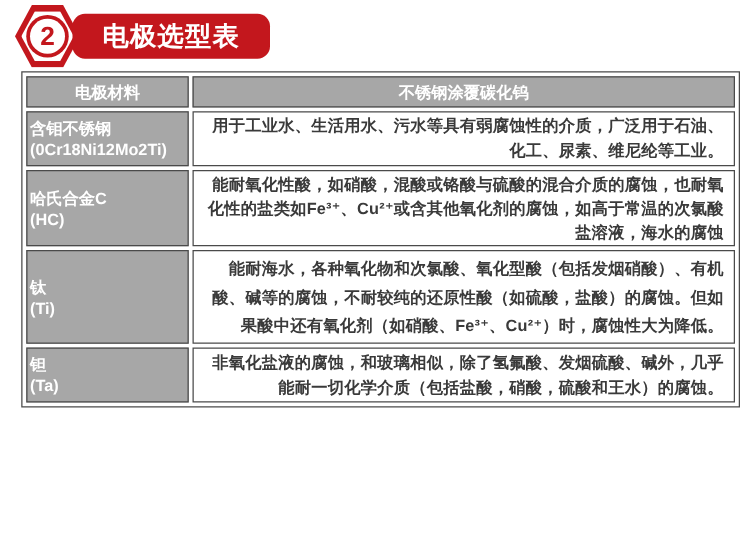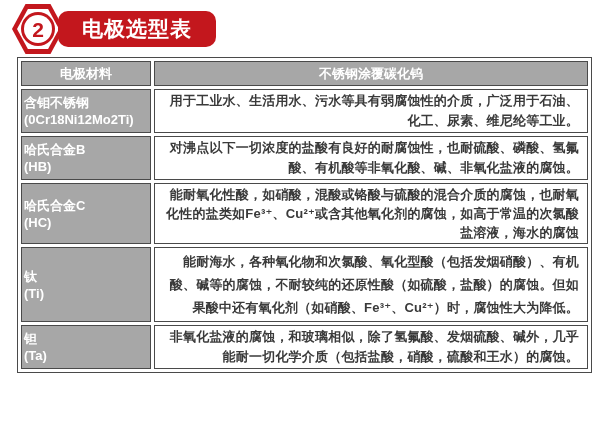--- a/index.html
+++ b/index.html
@@ -100,27 +100,20 @@
     </tr>
   </thead>
   <tbody>
     <tr class="row-0">
       <td class="mat">
         <span>含钼不锈钢</span>
         <span>(0Cr18Ni12Mo2Ti)</span>
       </td>
       <td class="desc">用于工业水、生活用水、污水等具有弱腐蚀性的介质，广泛用于石油、化工、尿素、维尼纶等工业。</td>
     </tr>
-    <tr class="row-1">
-      <td class="mat">
-        <span>哈氏合金B</span>
-        <span>(HB)</span>
-      </td>
-      <td class="desc">对沸点以下一切浓度的盐酸有良好的耐腐蚀性，也耐硫酸、磷酸、氢氟酸、有机酸等非氧化酸、碱、非氧化盐液的腐蚀。</td>
-    </tr>
     <tr class="row-2">
       <td class="mat">
         <span>哈氏合金C</span>
         <span>(HC)</span>
       </td>
       <td class="desc">能耐氧化性酸，如硝酸，混酸或铬酸与硫酸的混合介质的腐蚀，也耐氧化性的盐类如Fe³⁺、Cu²⁺或含其他氧化剂的腐蚀，如高于常温的次氯酸盐溶液，海水的腐蚀</td>
     </tr>
     <tr class="row-3">
       <td class="mat">
         <span>钛</span>

